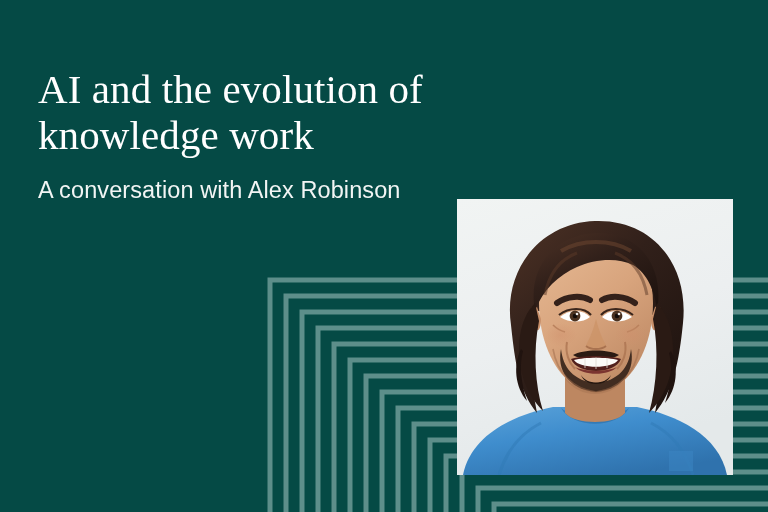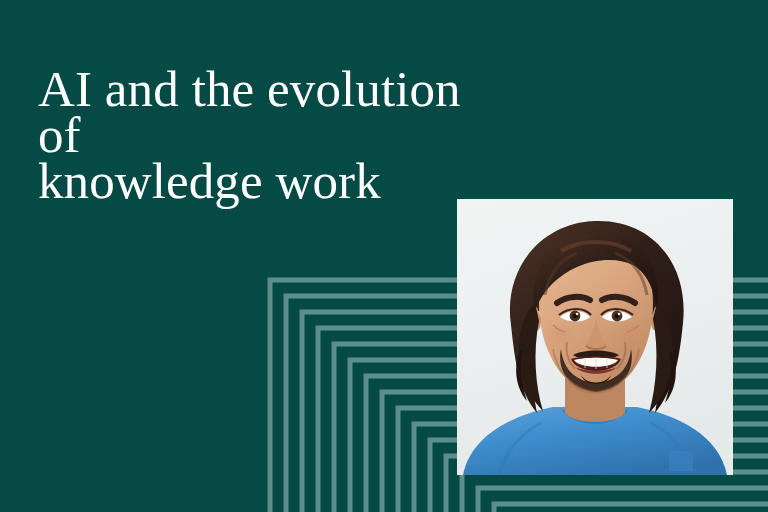--- a/index.html
+++ b/index.html
@@ -37,21 +37,21 @@
     left: 38px;
     top: 66px;
     width: 430px;
     z-index: 5;
   }
 
   #page-title {
     margin: 0;
     font-family: "Liberation Serif", "DejaVu Serif", serif;
     font-weight: 400;
-    font-size: 51px;
+    font-size: 41px;
     line-height: 46px;
     letter-spacing: 0.1px;
     color: #ffffff;
     white-space: pre-line;
   }
 
   #page-subtitle {
     margin: 18px 0 0 0;
     font-family: "Liberation Sans", sans-serif;
     font-weight: 400;
@@ -99,20 +99,21 @@
         <path d="M 446 522 L 446 456 L 778 456"></path>
         <path d="M 462 522 L 462 472 L 778 472"></path>
         <path d="M 478 522 L 478 488 L 778 488"></path>
         <path d="M 494 522 L 494 504 L 778 504"></path>
       </g>
   </svg>
 
   <div id="text-block">
     <h1 id="page-title" style="color: rgb(255, 255, 255);">AI and the evolution of
 knowledge work</h1>
+    <p id="page-subtitle" style="color: rgb(242, 245, 244);">A conversation with Alex Robinson</p>
   </div>
 
   <div id="portrait-photo" style="left: 457px; top: 199px; width: 276px; height: 276px; background: rgb(238, 241, 240);">
     <svg viewBox="0 0 276 276" style="width: 276px; height: 276px;">
       <defs>
         <linearGradient id="bgGrad" x1="0" y1="0" x2="0.3" y2="1">
           <stop offset="0%" stop-color="#f1f4f3"></stop>
           <stop offset="55%" stop-color="#eceff0"></stop>
           <stop offset="100%" stop-color="#e4e9ea"></stop>
         </linearGradient>

